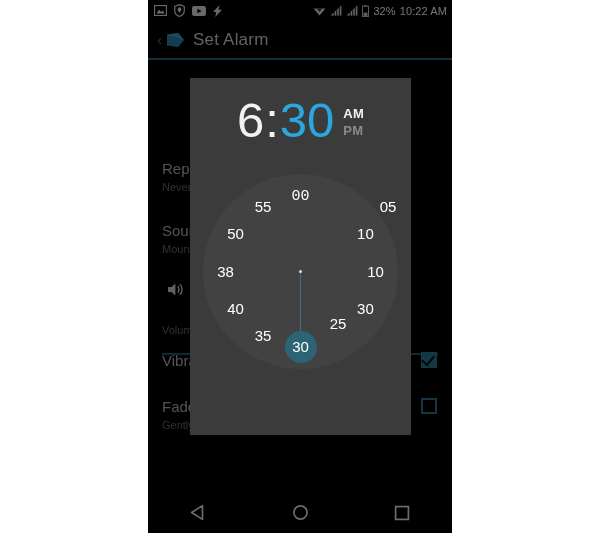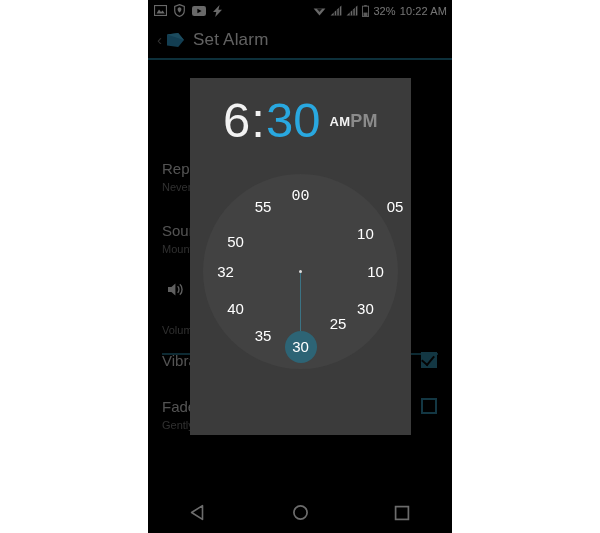--- a/index.html
+++ b/index.html
@@ -213,34 +213,34 @@
     margin: 0 1px;
   }
   #minute-value {
     color: #29a8e0;
     font-size: 49px;
     line-height: 49px;
     font-weight: 300;
   }
   #ampm-col {
     display: flex;
-    flex-direction: row;
+    flex-direction: column;
     margin-left: 9px;
     margin-top: 3px;
   }
   #am-label {
     color: #f2f2f2;
     font-size: 13px;
     line-height: 17px;
     font-weight: 700;
     letter-spacing: 0.3px;
   }
   #pm-label {
     color: #8b8b8b;
-    font-size: 18px;
+    font-size: 13px;
     line-height: 17px;
     font-weight: 700;
     letter-spacing: 0.3px;
   }
 
   
   #dial {
     position: absolute;
     left: 13px;
     top: 96px;
@@ -444,31 +444,31 @@
           <span id="pm-label">PM</span>
         </span>
       </div>
     </div>
 
     <div id="dial">
       <div id="dial-hand"></div>
       <div id="dial-center-dot"></div>
 
     <div class="dial-num" style="left: 97.5px; top: 22.5px; font-family: Liberation Mono, monospace;">00</div>
-        <div class="dial-num" style="left: 138px; top: 32.5481px; margin-left: 39px;">05</div>
+        <div class="dial-num" style="left: 131px; top: 32.5481px; margin-left: 39px;">05</div>
         <div class="dial-num" style="left: 162.452px; top: 60px;">10</div>
         <div class="dial-num" style="left: 172.5px; top: 97.5px;">10</div>
         <div class="dial-num" style="left: 162.452px; top: 135px;">30</div>
         <div class="dial-num" style="left: 135px; top: 150px;">25</div>
         <div id="dial-selector" style="left: 97.5px; top: 172.5px;">
           <span>30</span>
         </div>
         <div class="dial-num" style="left: 60px; top: 162.452px;">35</div>
         <div class="dial-num" style="left: 32.5481px; top: 135px;">40</div>
-        <div class="dial-num" style="left: 22.5px; top: 97.5px;">32</div>
-        <div class="dial-num" style="left: 32.5481px; top: 68px;">50</div>
+        <div class="dial-num" style="left: 22.5px; top: 97.5px;">38</div>
+        <div class="dial-num" style="left: 32.5481px; top: 60px;">50</div>
         <div class="dial-num" style="left: 60px; top: 32.5481px;">55</div>
       </div>
 
 
   </div>
 
 </div>
 
 </body></html>

